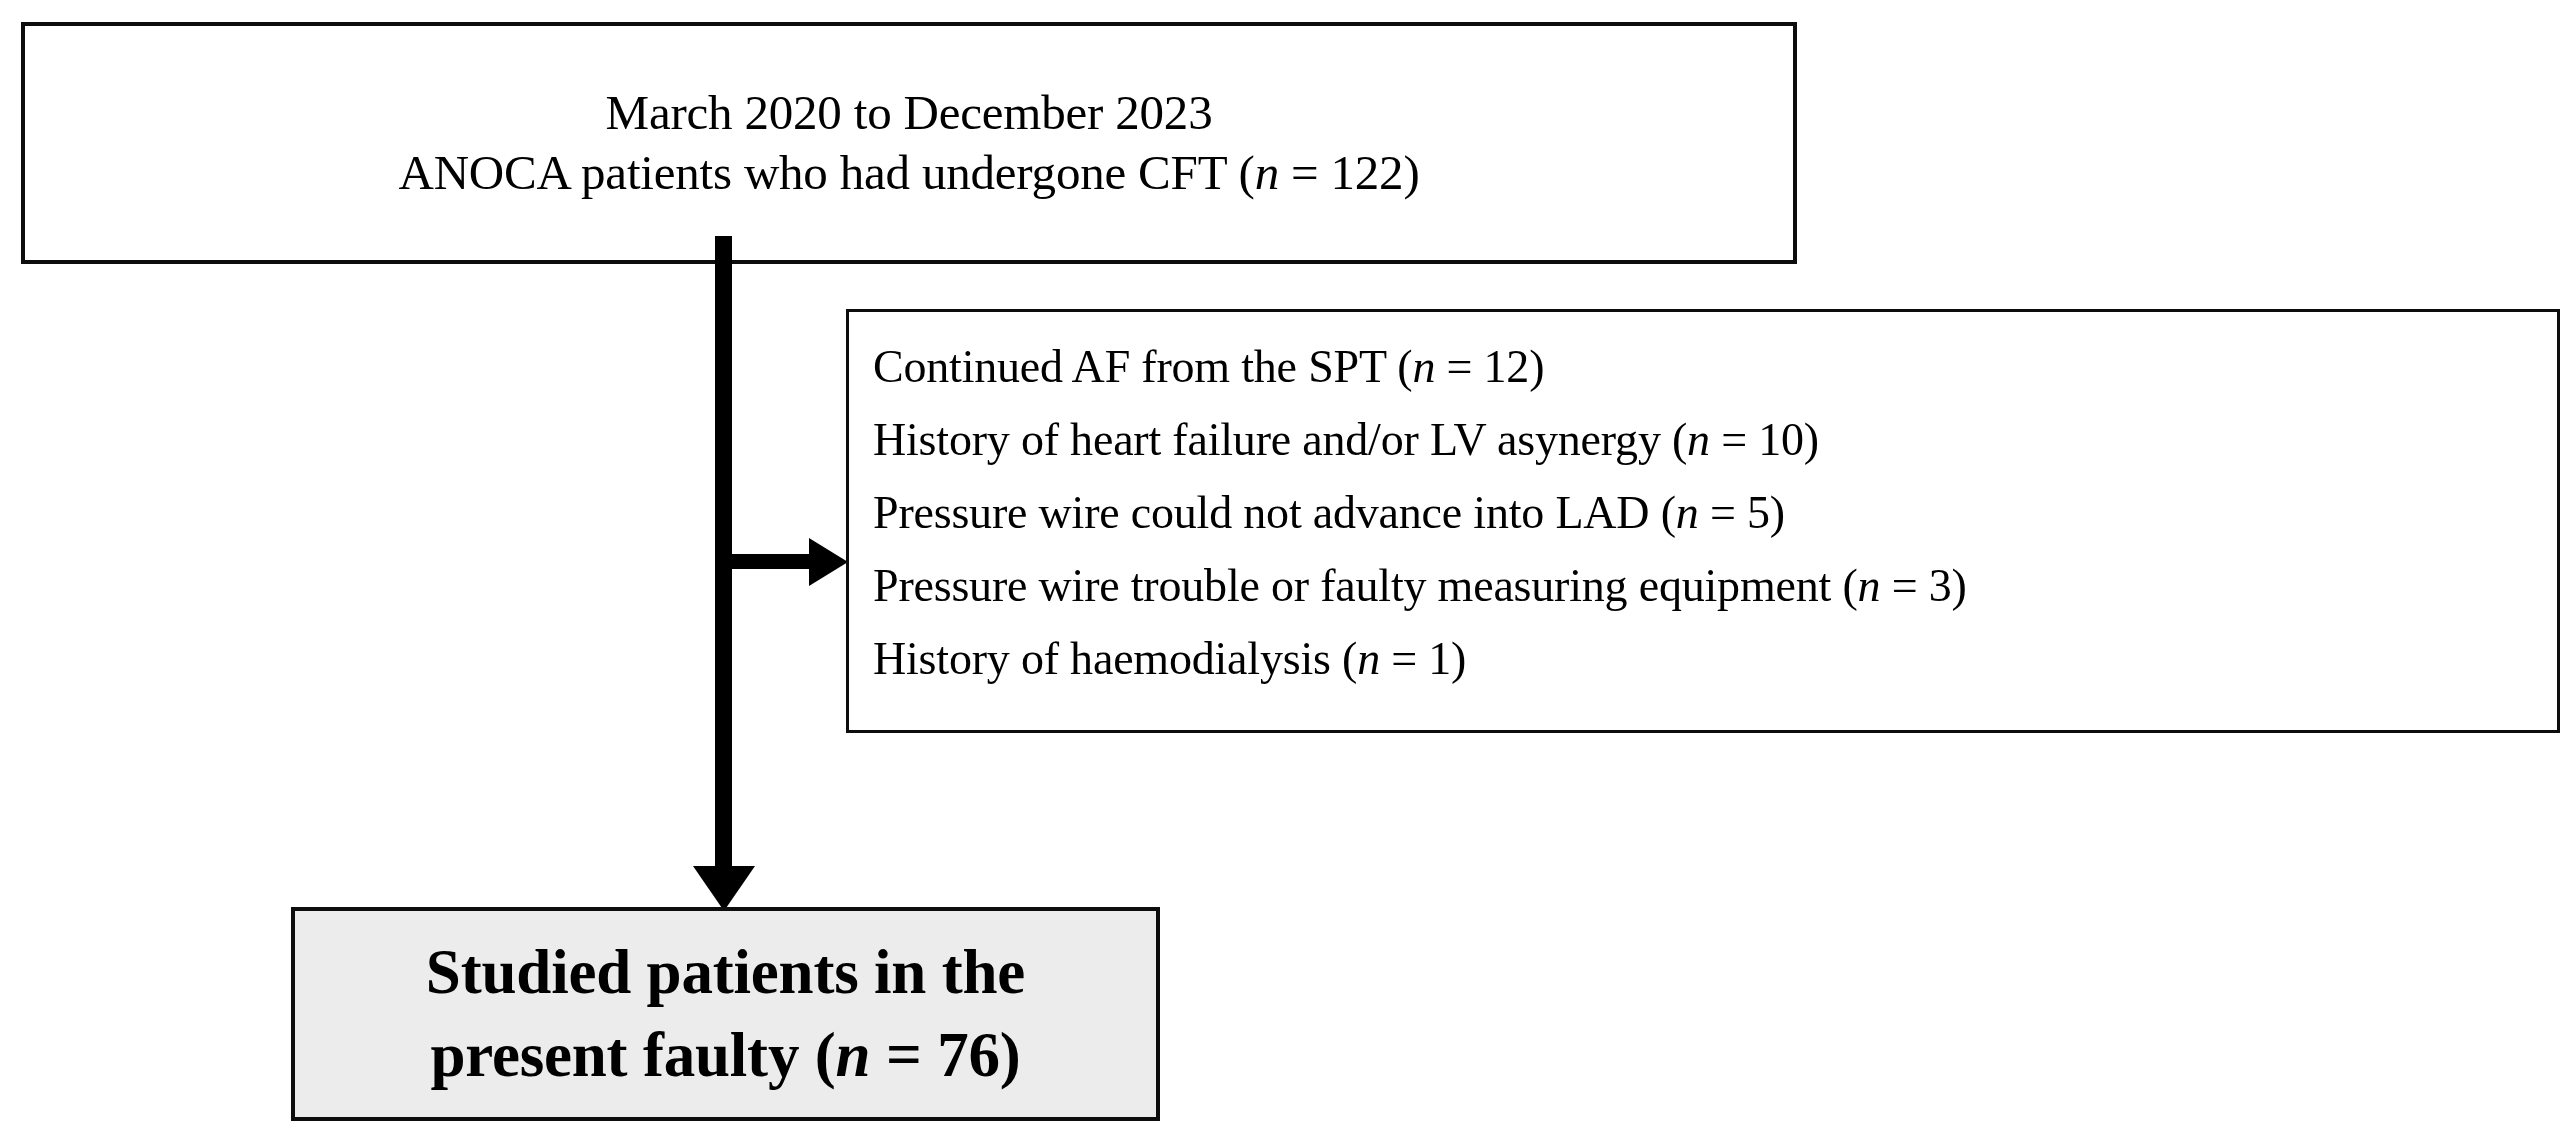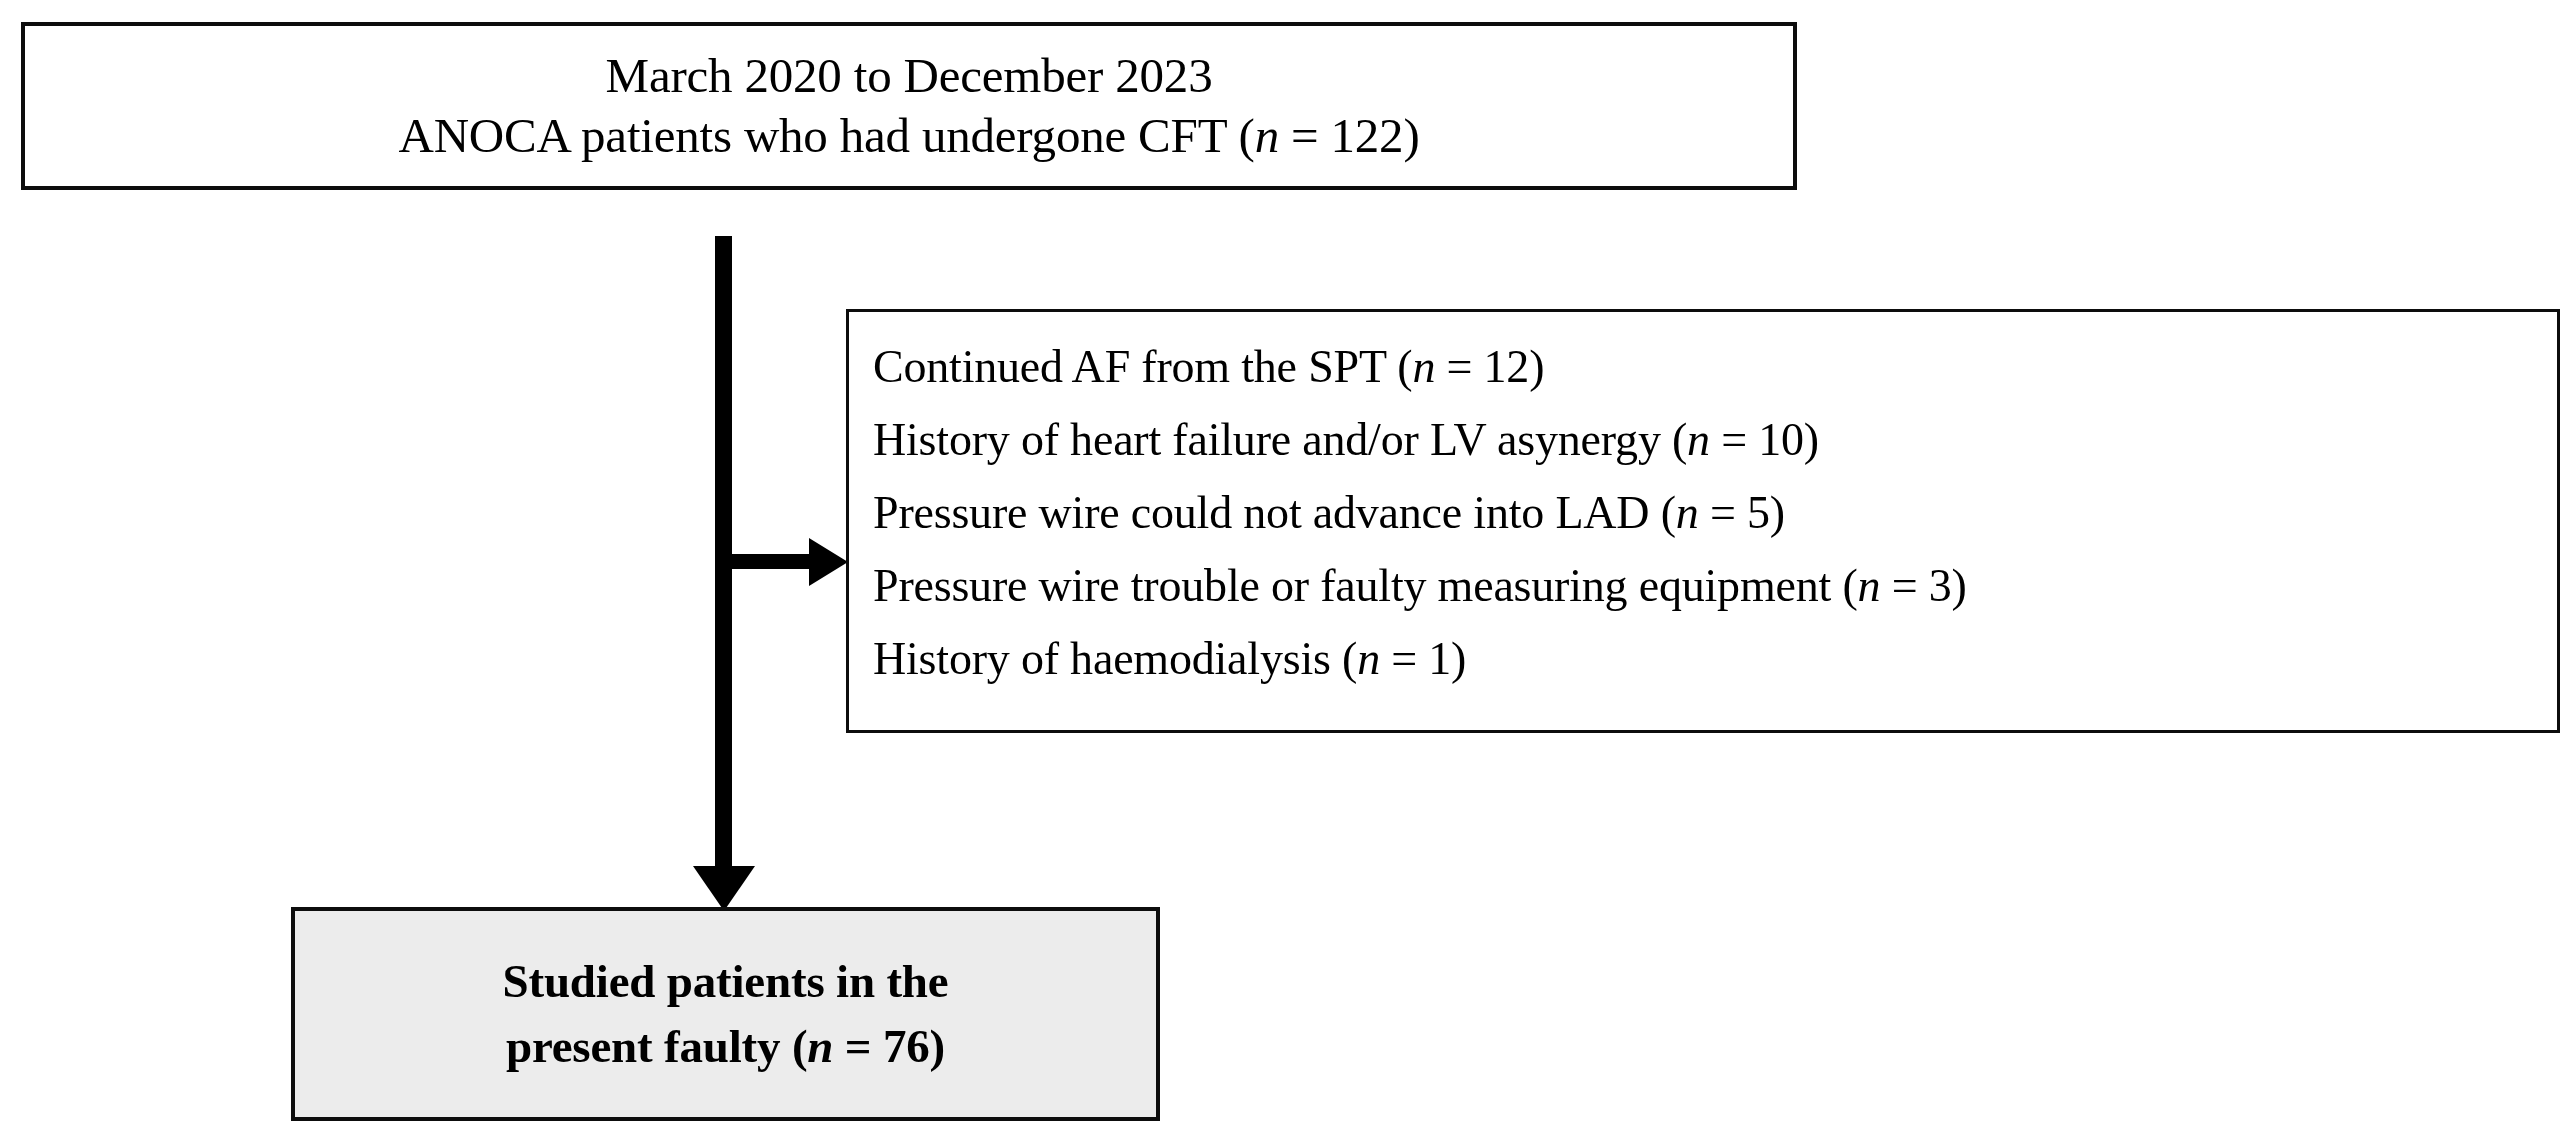--- a/index.html
+++ b/index.html
@@ -22,21 +22,21 @@
     position: absolute;
     box-sizing: border-box;
     background: #ffffff;
     border: 4px solid #0d0d0d;
   }
 
   #box-enrolled {
     left: 21px;
     top: 22px;
     width: 1776px;
-    height: 168px;
+    height: 242px;
     border-width: 4px;
     display: flex;
     flex-direction: column;
     align-items: center;
     justify-content: center;
   }
   #box-enrolled .line {
     font-size: 49px;
     line-height: 1.07;
     white-space: nowrap;
@@ -66,21 +66,21 @@
     height: 214px;
     background: #ececec;
     border-width: 4px;
     display: flex;
     flex-direction: column;
     align-items: center;
     justify-content: center;
     font-weight: bold;
   }
   #box-studied .line {
-    font-size: 47px;
+    font-size: 63px;
     line-height: 1.1;
     white-space: nowrap;
     letter-spacing: -0.2px;
   }
   #box-studied .line.l1 { margin-bottom: 13px; }
 
   .ital { font-style: italic; }
 
   
   .conn {

